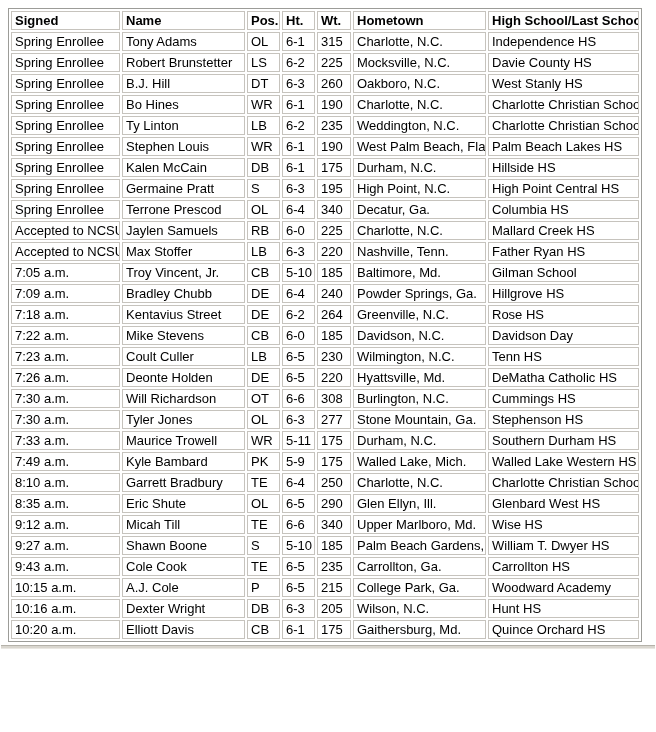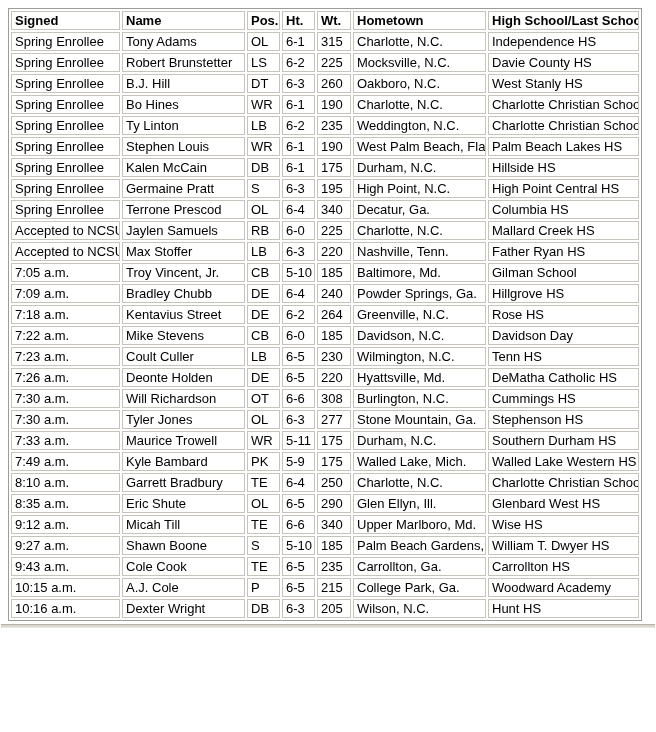--- a/index.html
+++ b/index.html
@@ -326,16 +326,25 @@
         </tr>
         <tr>
           <td>10:16 a.m.</td>
           <td>Dexter Wright</td>
           <td>DB</td>
           <td>6-3</td>
           <td>205</td>
           <td>Wilson, N.C.</td>
           <td>Hunt HS</td>
         </tr>
+        <tr>
+          <td>10:20 a.m.</td>
+          <td>Elliott Davis</td>
+          <td>CB</td>
+          <td>6-1</td>
+          <td>175</td>
+          <td>Gaithersburg, Md.</td>
+          <td>Quince Orchard HS</td>
+        </tr>
       </tbody>
   </table>
   <div class="bottom-rule"></div>
 </div>
 
 </body></html>

